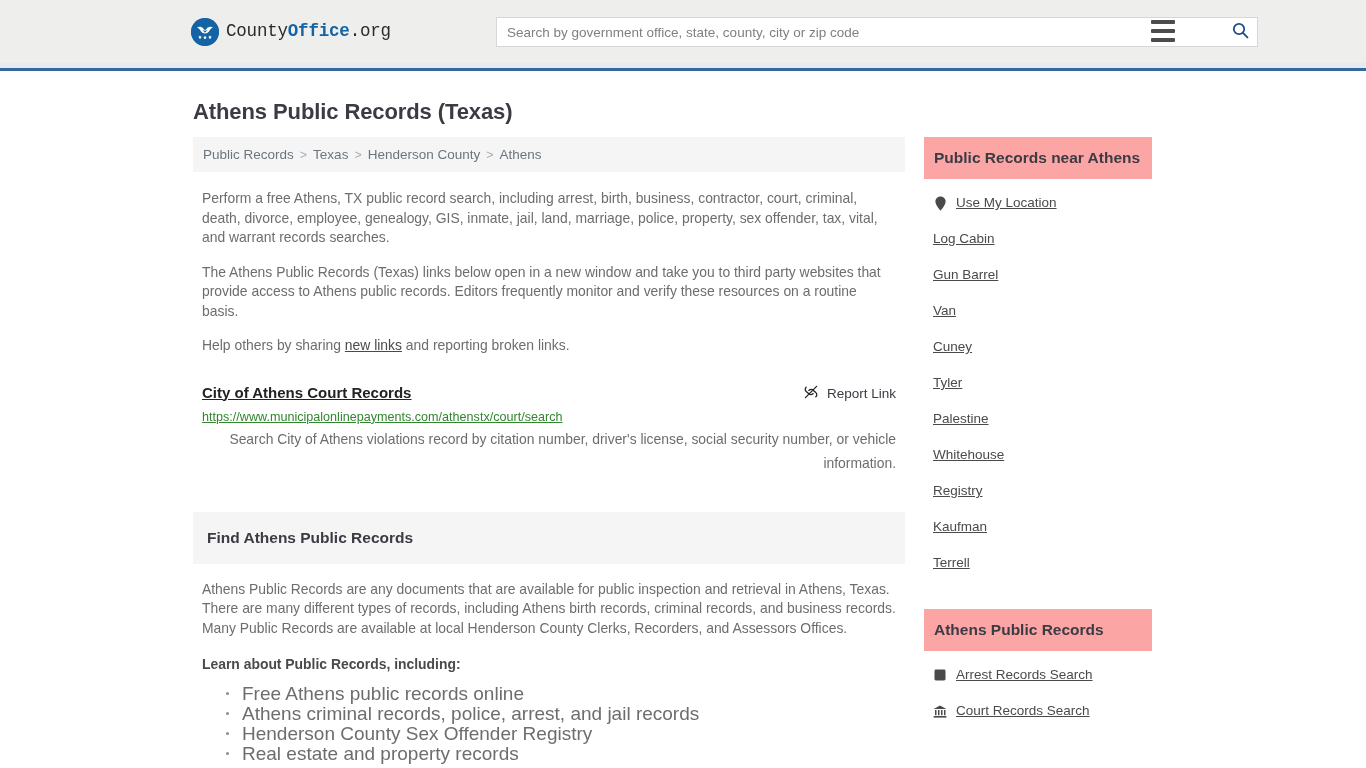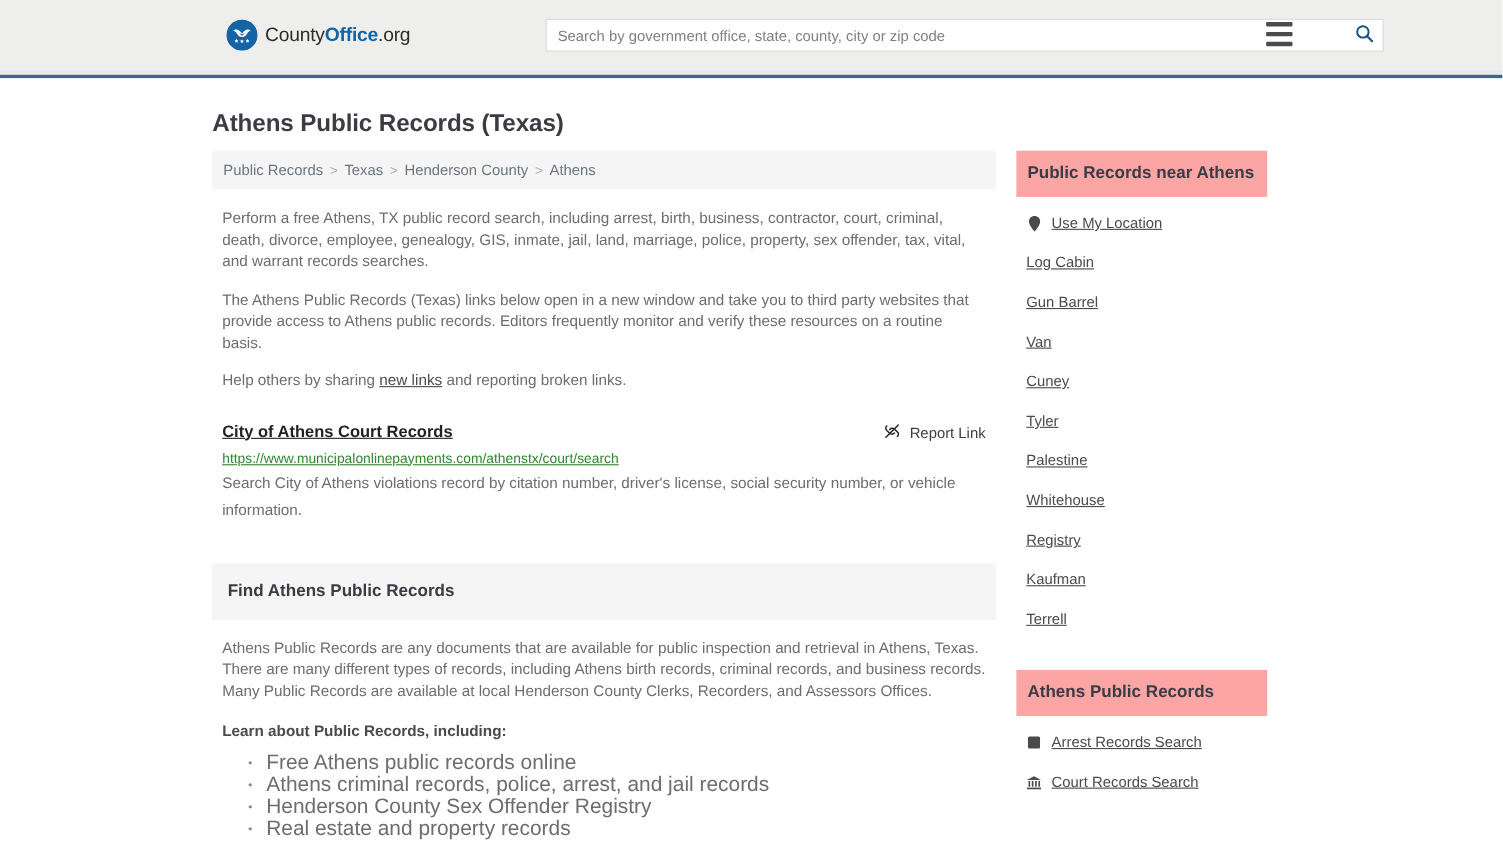--- a/index.html
+++ b/index.html
@@ -27,26 +27,27 @@
     height: 5px;
     background: #e6ebf1;
   }
   .header-underline-blue {
     height: 3px;
     background: #36699e;
   }
 
   .logo-wrap {
     position: absolute;
-    left: 206px;
+    left: 191px;
     top: 18px;
     display: flex;
     align-items: center;
     gap: 7px;
     text-decoration: none;
+    font-family: Liberation Mono, monospace;
   }
   .logo-mark {
     width: 28px;
     height: 28px;
     border-radius: 50%;
     background: #1464a5;
     position: relative;
     flex: 0 0 auto;
     overflow: hidden;
   }
@@ -208,20 +209,21 @@
     font-size: 12.6px;
     color: #31862f;
     margin-top: 6px;
     line-height: 16px;
   }
   .result-desc {
     font-size: 13.9px;
     line-height: 24px;
     color: #6d6d6d;
     margin: 2px 0 0 0;
+    text-align: right;
   }
 
   
   .section-head {
     background: #f5f5f5;
     padding: 13px 10px 13px 10px;
     margin-top: 37px;
   }
   .section-head h2 {
     margin: 4px;

